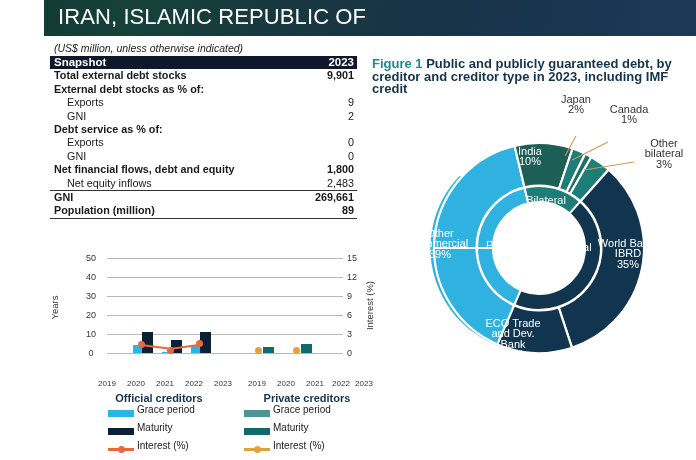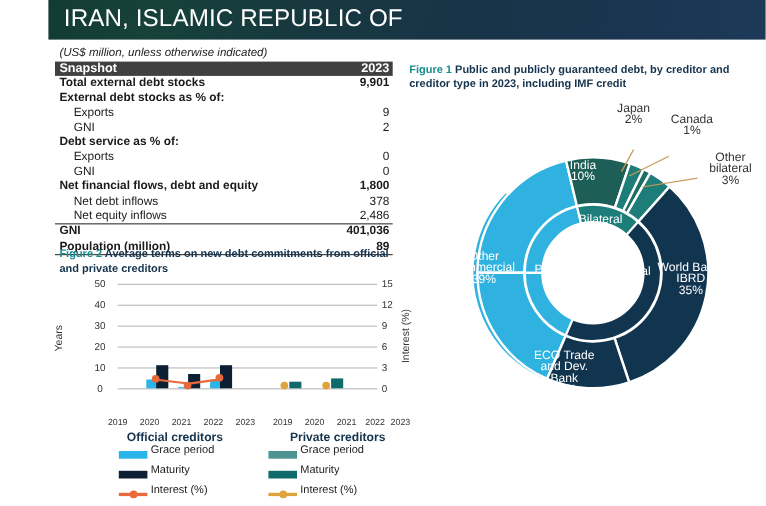--- a/index.html
+++ b/index.html
@@ -56,21 +56,21 @@
   }
   #snapshot-table td {
     padding: 0 0 0 0;
     height: 13.4px;
     vertical-align: middle;
     line-height: 13.4px;
   }
   #snapshot-table td.val { text-align: right; padding-right: 3px; }
   #snapshot-table td.lbl { padding-left: 4px; }
   tr.hdr td {
-    background: #404040;
+    background: #0f172a;
     color: #ffffff;
     font-weight: bold;
     height: 16px;
     line-height: 16px;
     font-size: 11.5px;
   }
   tr.hdr td.lbl { padding-left: 5px; }
   td.bold { font-weight: bold; }
   td.indent { padding-left: 17px !important; }
   tr.topline td { border-top: 1.3px solid #333; }
@@ -78,21 +78,21 @@
 
   
   #fig2-block {
     position: absolute;
     left: 44px;
     top: 226px;
     width: 330px;
     height: 234px;
   }
   .fig-caption {
-    font-size: 10px;
+    font-size: 13px;
     font-weight: bold;
     color: #15334d;
     line-height: 12.6px;
   }
   .fig-caption .fignum { color: #1a8c8c; }
   #fig2-caption { position: absolute; left: 10px; top: 0px; width: 312px; }
 
   #chart2 {
     position: absolute;
     left: 0px;
@@ -233,42 +233,35 @@
     </tr>
     <tr>
       <td class="lbl indent">GNI</td>
       <td class="val">0</td>
     </tr>
     <tr>
       <td class="lbl bold">Net financial flows, debt and equity</td>
       <td class="val bold">1,800</td>
     </tr>
     <tr>
-      <td class="lbl indent">Net debt inflows</td>
-      <td class="val">378</td>
-    </tr>
-    <tr>
       <td class="lbl indent">Net equity inflows</td>
-      <td class="val">2,486</td>
+      <td class="val">2,483</td>
     </tr>
     <tr class="topline">
       <td class="lbl bold">GNI</td>
-      <td class="val bold">401,036</td>
+      <td class="val bold">269,661</td>
     </tr>
     <tr class="botline">
       <td class="lbl bold">Population (million)</td>
       <td class="val bold">89</td>
     </tr>
   </tbody>
 </table>
 
 <div id="fig2-block">
-  <div id="fig2-caption" class="fig-caption">
-    <span class="fignum">Figure 2</span><span> Average terms on new debt commitments from official and private creditors</span>
-  </div>
 
   <div id="chart2">
 
     <div class="gridline" style="top:4px"></div>
     <div class="gridline" style="top:23px"></div>
     <div class="gridline" style="top:42px"></div>
     <div class="gridline" style="top:61px"></div>
     <div class="gridline" style="top:80px"></div>
     <div class="gridline" style="top:99px"></div>
 

